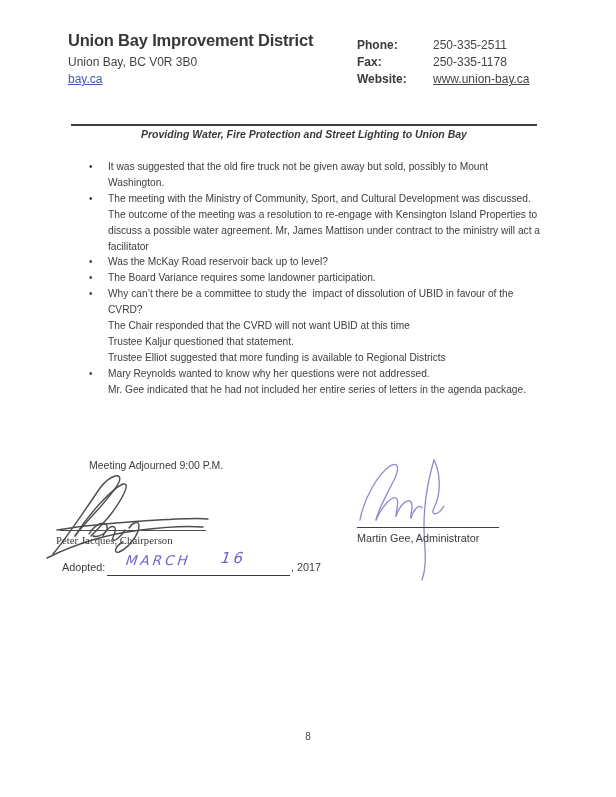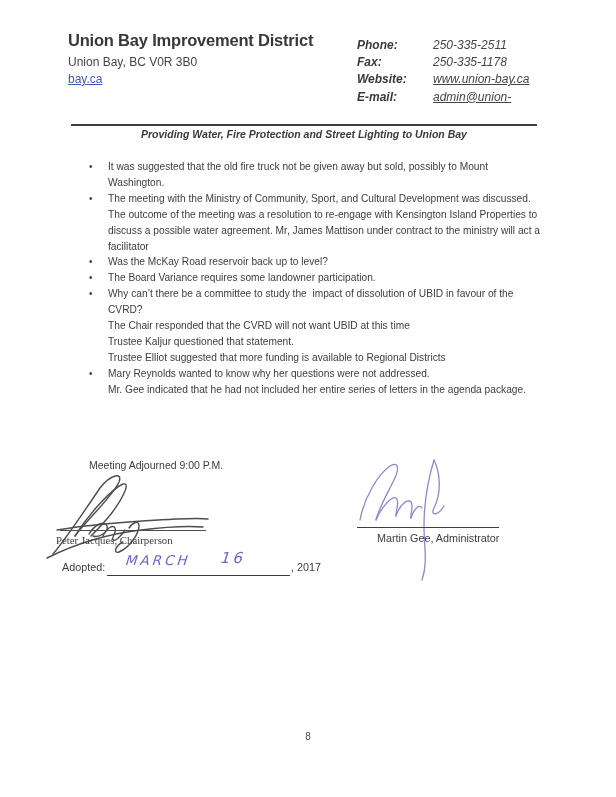--- a/index.html
+++ b/index.html
@@ -5,39 +5,39 @@
   html,body{margin:0;padding:0;background:#ffffff;}
   .page{
     position:relative;width:552px;height:797px;background:#ffffff;overflow:hidden;
     font-family:"Liberation Sans",sans-serif;color:#3d3d3d;
   }
   
   .org-name{position:absolute;left:68px;top:31px;font-size:16.5px;font-weight:bold;color:#383838;letter-spacing:-0.2px;}
   .addr{position:absolute;left:68px;top:54px;font-size:12px;line-height:17px;color:#454545;}
   .addr a,.link{color:var(--link_blue);text-decoration:underline;cursor:pointer;}
   .contacts{position:absolute;left:357px;top:37px;font-size:12px;line-height:17.2px;}
-  .crow{display:flex;font-style:italic;}
+  .crow{display:flex;}
   .clabel{display:inline-block;width:76px;font-weight:bold;color:#3a3a3a;}
   .cvalue{color:#454545;text-align:right;}
   .rule{position:absolute;left:71px;top:124px;width:466px;height:2px;background:#3f3f3f;}
   .tagline{position:absolute;left:71px;top:128px;width:466px;text-align:center;
     font-size:10.5px;font-weight:bold;font-style:italic;color:#3a3a3a;}
   
   .minutes{position:absolute;left:89px;top:159px;width:480px;}
   .mrow{display:flex;align-items:flex-start;}
   .bullet{flex:none;width:19px;font-size:10px;line-height:15.9px;color:#3d3d3d;}
   .bullet.hidden{visibility:hidden;}
   .mtext{white-space:pre-wrap;font-size:10.2px;line-height:15.9px;color:#3d3d3d;width:461px;}
   .adjourned{position:absolute;left:89px;top:437px;font-size:10.5px;color:#3d3d3d;margin-top:22px;}
   
   .sig-svg{position:absolute;pointer-events:none;}
   .sig-line-left{position:absolute;left:60px;top:530px;width:146px;border-top:1.4px solid #4c4c4c;}
   .sig-line-right{position:absolute;left:357px;top:527px;width:142px;border-top:1.6px solid #3e3e3e;}
   .sig-name-left{position:absolute;left:56px;top:534px;font-size:10.8px;color:#3b3b3b;font-family:Liberation Serif, serif;}
-  .sig-name-right{position:absolute;left:357px;top:532px;font-size:10.8px;color:#3b3b3b;margin-left:20px;}
+  .sig-name-right{position:absolute;left:357px;top:532px;font-size:10.8px;color:#3b3b3b;}
   
   .adopted-label{position:absolute;left:62px;top:561px;font-size:10.8px;color:#3c3c3c;}
   .adopted-underline{position:absolute;left:107px;top:575px;width:183px;border-top:1.2px solid #3a3a3a;}
   .adopted-year{position:absolute;left:291px;top:561px;font-size:10.8px;color:#3c3c3c;}
   .hand{position:absolute;color:var(--ink_purple);font-family:"DejaVu Sans",sans-serif;
     font-style:italic;transform:skewX(-7deg);}
   .hand-month{left:126px;top:552px;font-size:13.5px;letter-spacing:3px;}
   .hand-day{left:221px;top:549px;font-size:15px;letter-spacing:3px;}
   
   .page-num{position:absolute;left:0;top:731px;width:616px;text-align:center;font-size:10px;color:#4a4a4a;}
@@ -59,24 +59,20 @@
         <span class="clabel">Phone:</span>
         <span class="cvalue">250-335-2511</span>
       </div>
       <div class="crow">
         <span class="clabel">Fax:</span>
         <span class="cvalue">250-335-1178</span>
       </div>
       <div class="crow">
         <span class="clabel">Website:</span>
         <span class="cvalue link">www.union-bay.ca</span>
-      </div>
-      <div class="crow">
-        <span class="clabel">E-mail:</span>
-        <span class="cvalue link">admin@union-</span>
       </div>
     </div>
 
   <div class="rule"></div>
   <div class="tagline">Providing Water, Fire Protection and Street Lighting to Union Bay</div>
 
   <div class="minutes" id="minutes">
       <div class="mrow">
         <span class="bullet">•</span>
         <span class="mtext">It was suggested that the old fire truck not be given away but sold, possibly to Mount

